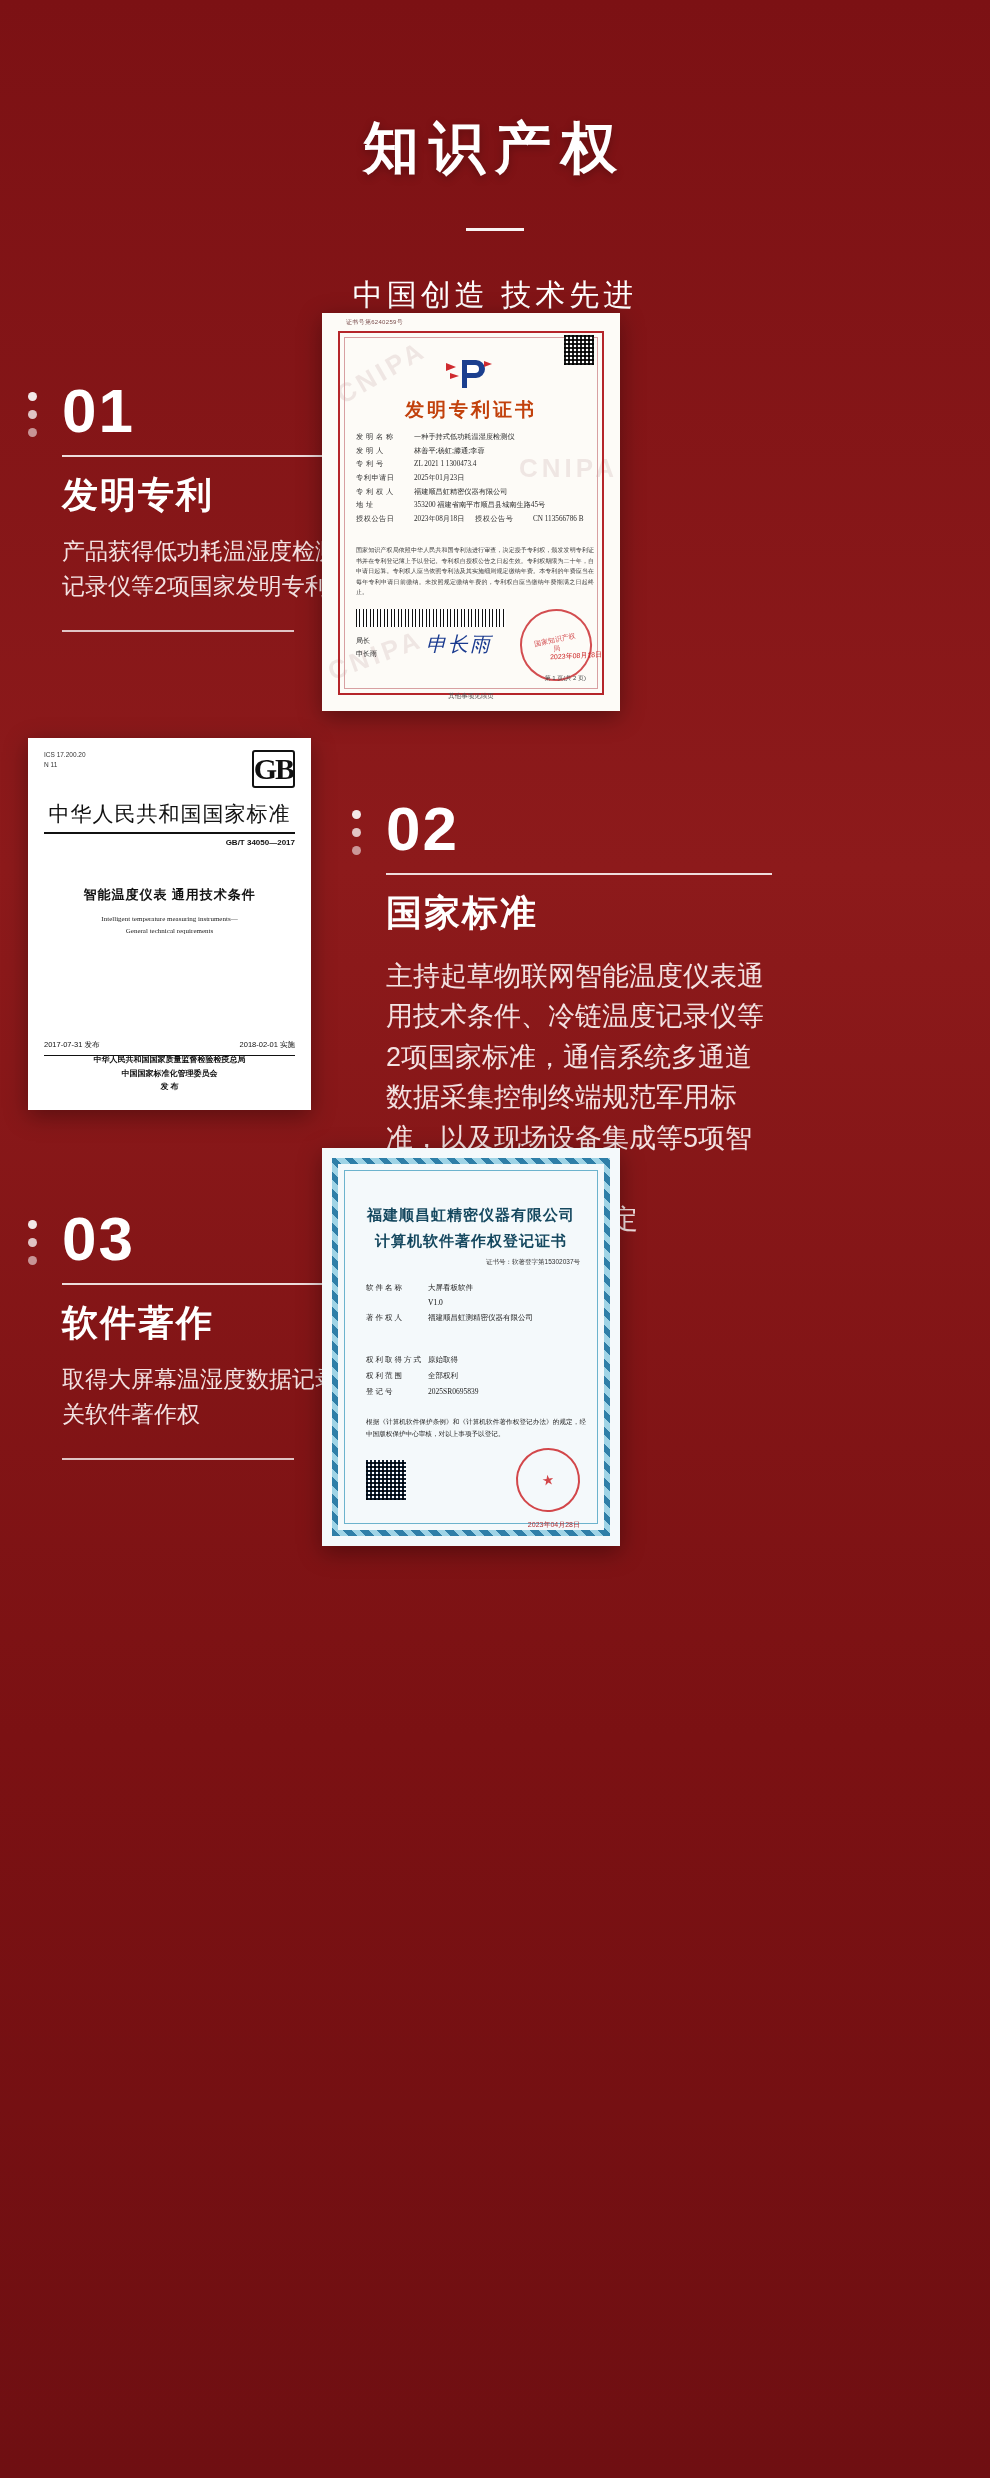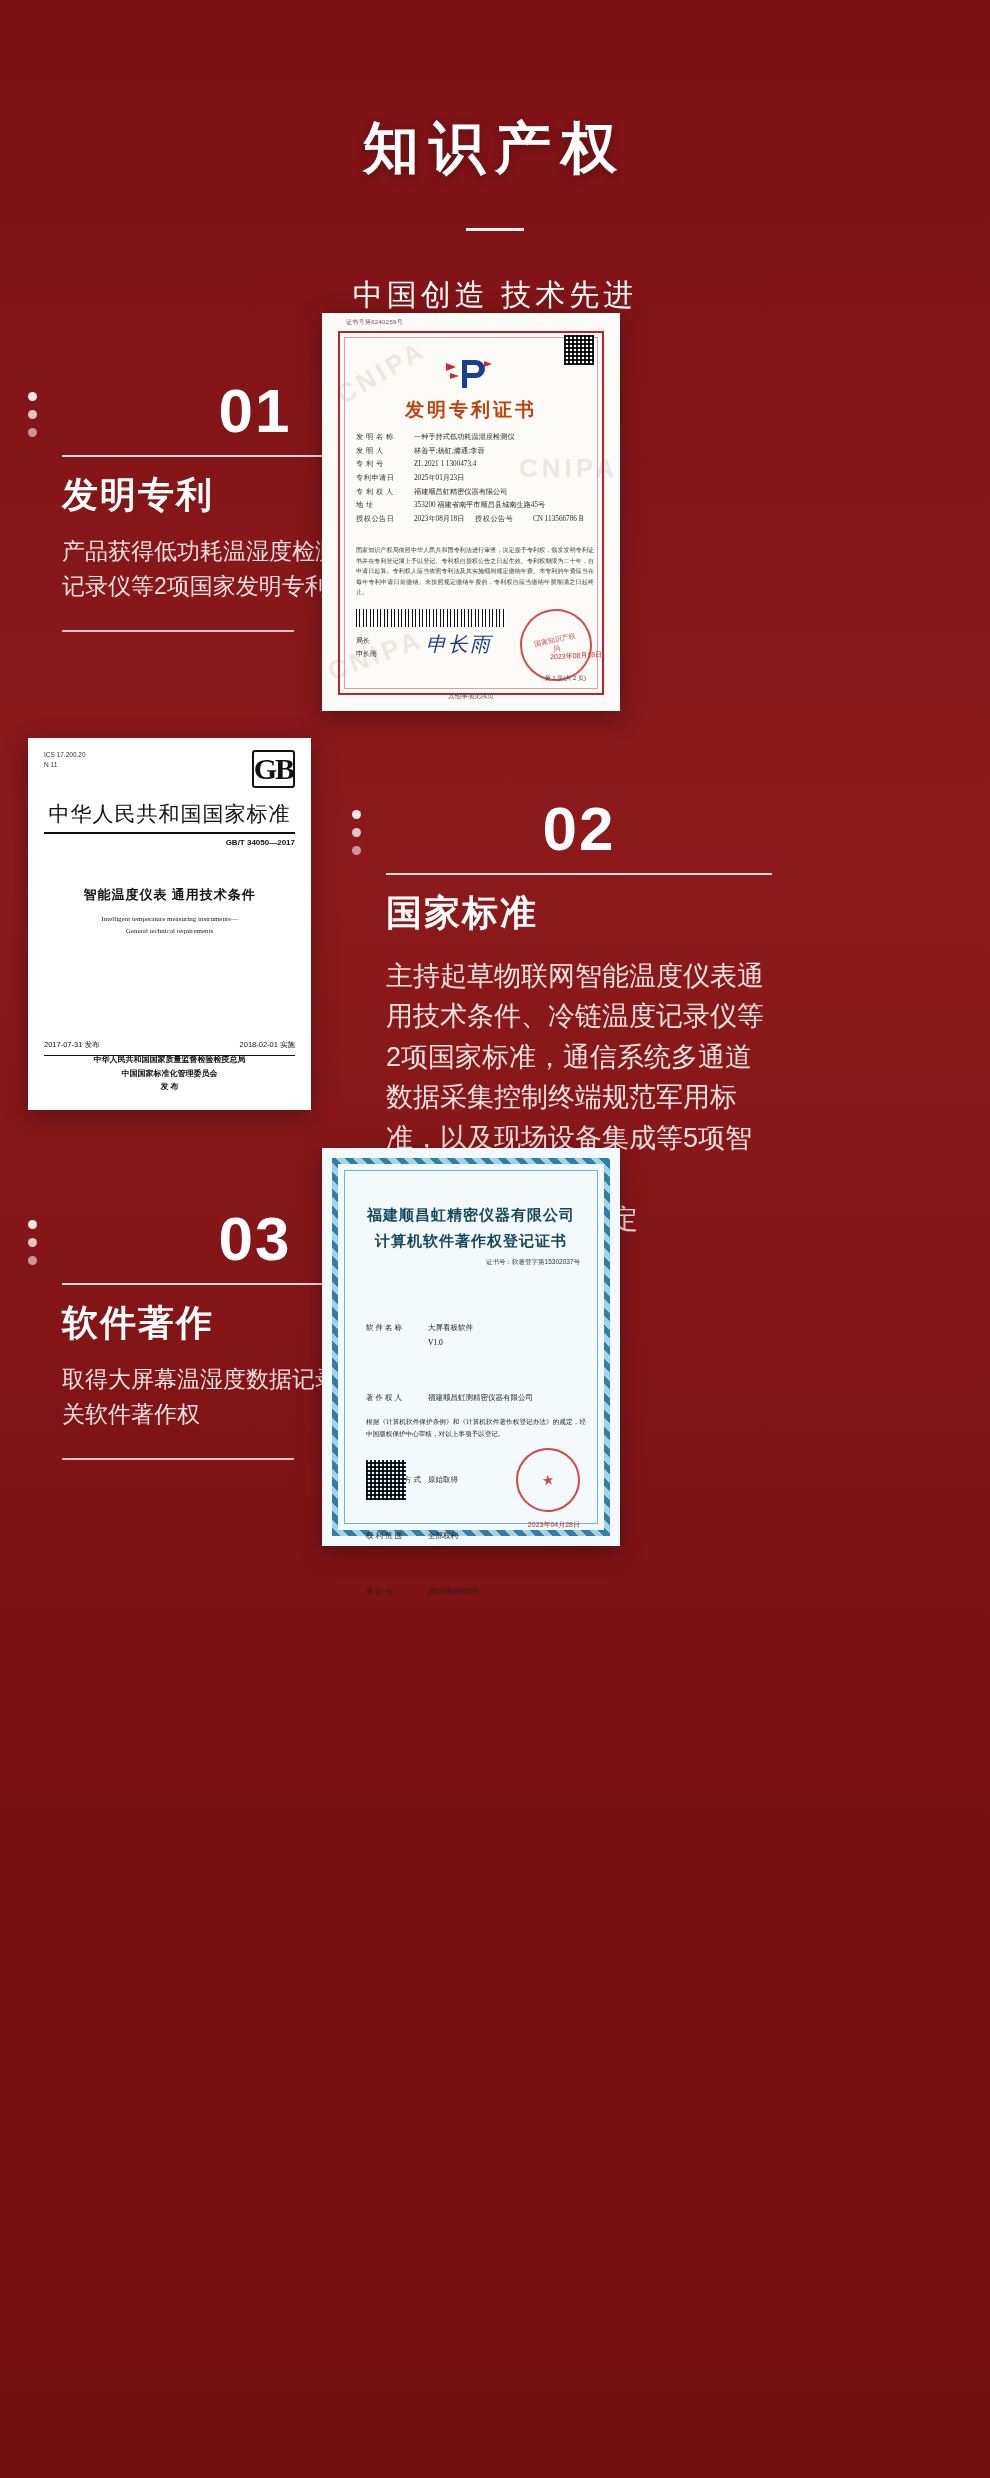--- a/index.html
+++ b/index.html
@@ -46,21 +46,20 @@
   .dot.d2 { opacity: .75; }
   .dot.d3 { opacity: .55; }
 
   .num {
     color: #ffffff;
     font-size: 62px;
     font-weight: bold;
     line-height: .95;
     letter-spacing: 2px;
     margin-left: 34px;
-    text-align: center;
   }
   .numline {
     height: 2px; background: rgba(255,255,255,.85);
     margin: 14px 0 14px 34px;
   }
   .stitle {
     color: #ffffff;
     font-size: 36px;
     font-weight: bold;
     letter-spacing: 2px;
@@ -143,21 +142,21 @@
   .sw-border { position:absolute; inset:10px; border:6px solid #2f7fa8;
     border-image: repeating-linear-gradient(45deg,#2f7fa8 0 6px,#9fd4e6 6px 12px) 6; }
   .sw-border2 { position:absolute; inset:22px; border:1px solid #6cb3cd; }
   .sw-t1 { position:absolute; top:58px; width:100%; text-align:center; font-size:15px;
     font-weight:bold; color:#15485f; letter-spacing:1px; font-family:"Liberation Serif", serif;}
   .sw-t2 { position:absolute; top:84px; width:100%; text-align:center; font-size:15px;
     font-weight:bold; color:#15485f; letter-spacing:1px; font-family:"Liberation Serif", serif;}
   .sw-cert-no { position:absolute; top:110px; right:40px; font-size:6.5px; color:#333;}
   .sw-rows { position:absolute; top:132px; left:44px; right:34px; }
   .sw-row { display:flex; font-size:7.5px; color:#1d1d1d; line-height:2.15;
-    font-family:"Liberation Serif", serif;margin-top:40px;}
+    font-family:"Liberation Serif", serif;}
   .sw-row .k { width:62px; flex:none; letter-spacing:2px;}
   .sw-row .v { flex:1; }
   .sw-sub { font-size:7.5px; margin-left:62px; line-height:1.8; font-family:"Liberation Serif", serif;}
   .sw-para { position:absolute; top:268px; left:44px; right:34px; font-size:6.6px;
     color:#222; line-height:1.85; text-align:justify; font-family:"Liberation Serif", serif;}
   .sw-qr { position:absolute; bottom:46px; left:44px; width:40px; height:40px;
     background:
       repeating-linear-gradient(90deg,#123 0 2px,#fff 2px 4px),
       repeating-linear-gradient(0deg,#123 0 2px,#fff 2px 4px);
     background-blend-mode: multiply; }

